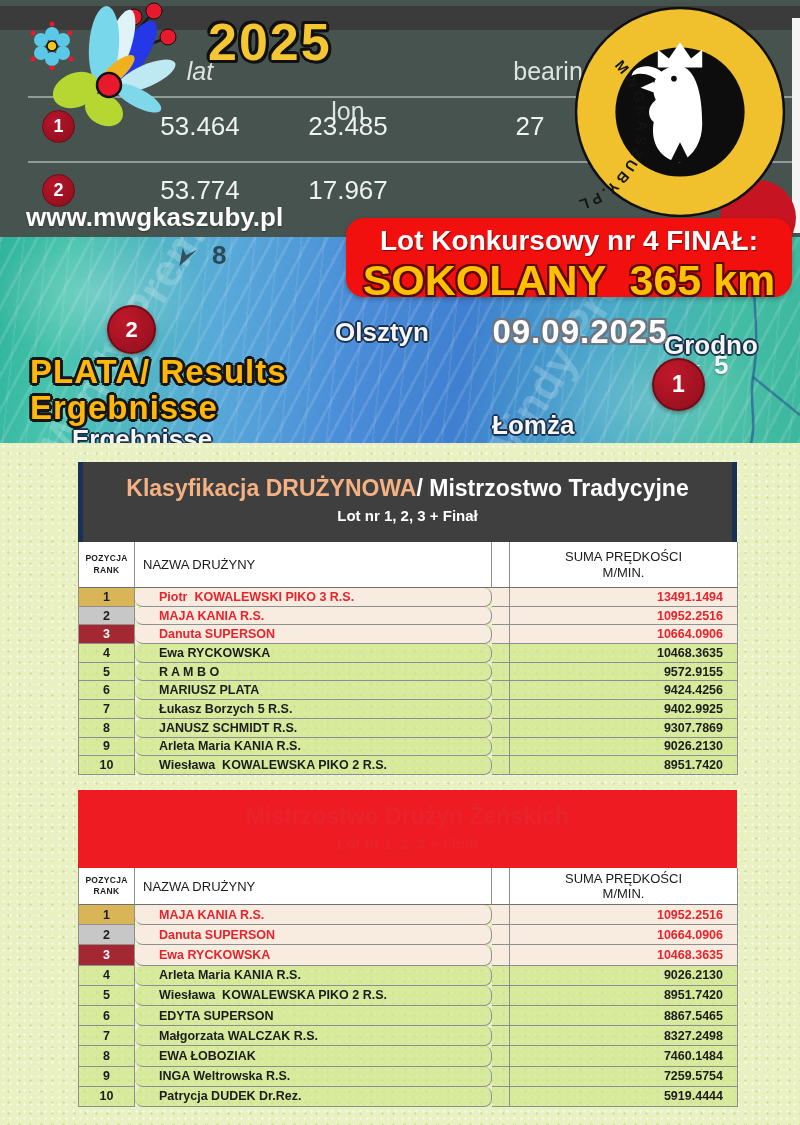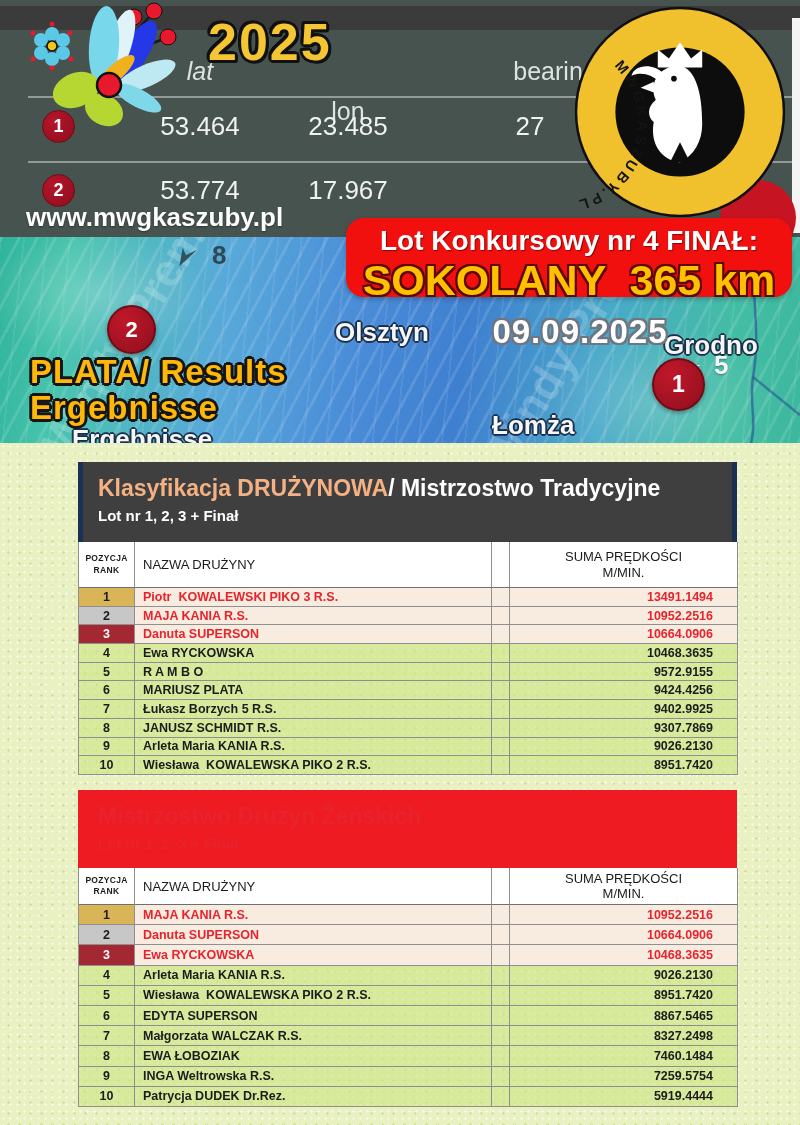--- a/index.html
+++ b/index.html
@@ -45,40 +45,40 @@
   .banner-line2{color:#ffc000;font-size:43px;font-weight:800;line-height:46px;white-space:pre;
     text-shadow:2px 0 #5e0708,-2px 0 #5e0708,0 2px #5e0708,0 -2px #5e0708,2px 2px #5e0708,-2px -2px #5e0708,2px -2px #5e0708,-2px 2px #5e0708;}
   .logo{left:573px;top:5px;width:214px;height:214px;z-index:7;}
 
   
   .results-section{left:0;top:443px;width:800px;height:682px;z-index:2;
     background-color:#e9f1c2;
     background-image:radial-gradient(rgba(255,255,255,.55) 1px, transparent 1.2px),radial-gradient(rgba(165,198,85,.38) 1px, transparent 1.2px);
     background-size:7px 7px, 11px 11px;background-position:0 0, 3px 5px;}
   .rtable{position:absolute;width:659px;left:78px;}
-  .thead{position:relative;color:#fff;padding-left:20px;}
+  .thead{position:relative;text-align:center;color:#fff;}
   .thead.dark{background:#3f3f3f;height:80px;}
   .thead.red{background:#ee1b23;height:78px;}
   .navy{position:absolute;top:0;width:5px;height:100%;background:#1b3055;}
   .navy.l{left:0;} .navy.r{right:0;}
   .ttitle{padding-top:13px;font-size:23px;font-weight:800;}
   .ttitle .accent{color:#f4b183;}
   .tsub{padding-top:5px;font-size:15px;font-weight:800;}
   .grid{display:grid;grid-template-columns:56px 357px 18px 228px;border-left:1px solid #8f8f8f;box-sizing:border-box;}
   .cell{border-right:1px solid #8f8f8f;border-bottom:1px solid #8f8f8f;box-sizing:border-box;display:flex;align-items:center;overflow:hidden;}
   .colhead .cell{background:#fff;flex-direction:column;justify-content:center;color:#1a1a1a;border-bottom:1px solid #6f6f6f;}
   .t1 .colhead .cell{height:46px;} .t2 .colhead .cell{height:37px;}
   .rank-h span{font-size:8.5px;font-weight:600;line-height:1.35;letter-spacing:.3px;}
   .name-h{align-items:flex-start !important;justify-content:center;padding-left:8px;font-size:13px;}
   .sum-h span{font-size:13px;line-height:1.18;}
   .t1 .rows{grid-auto-rows:18.7px;} .t2 .rows{grid-auto-rows:20.2px;}
   .rows .cell{font-weight:bold;font-size:12.5px;color:#1c1c1c;}
   .rk{justify-content:center;}
-  .nm{padding-left:8px;white-space:pre;}
-  .vl{justify-content:flex-end;padding-right:24px;font-size:13px;}
+  .nm{padding-left:24px;white-space:pre;border-radius:8px;}
+  .vl{justify-content:flex-end;padding-right:14px;font-size:13px;}
   .top3{background:#f8ece1;}
   .green{background:rgba(203,229,132,.62);}
   .red{color:#e8232b !important;}
   .rank-gold{background:#d9b557;}
   .rank-silver{background:#c7c7c7;}
   .rank-bronze{background:#a42832;color:#fff !important;}
 </style>
 </head>
 <body>
 

